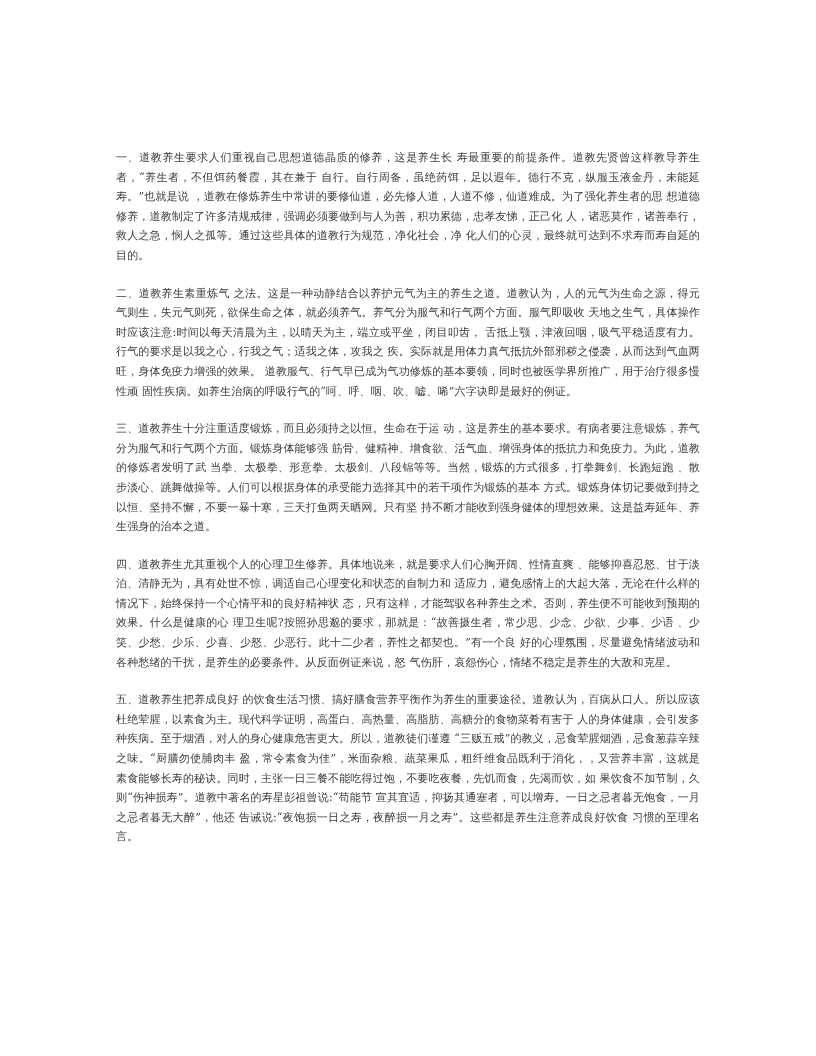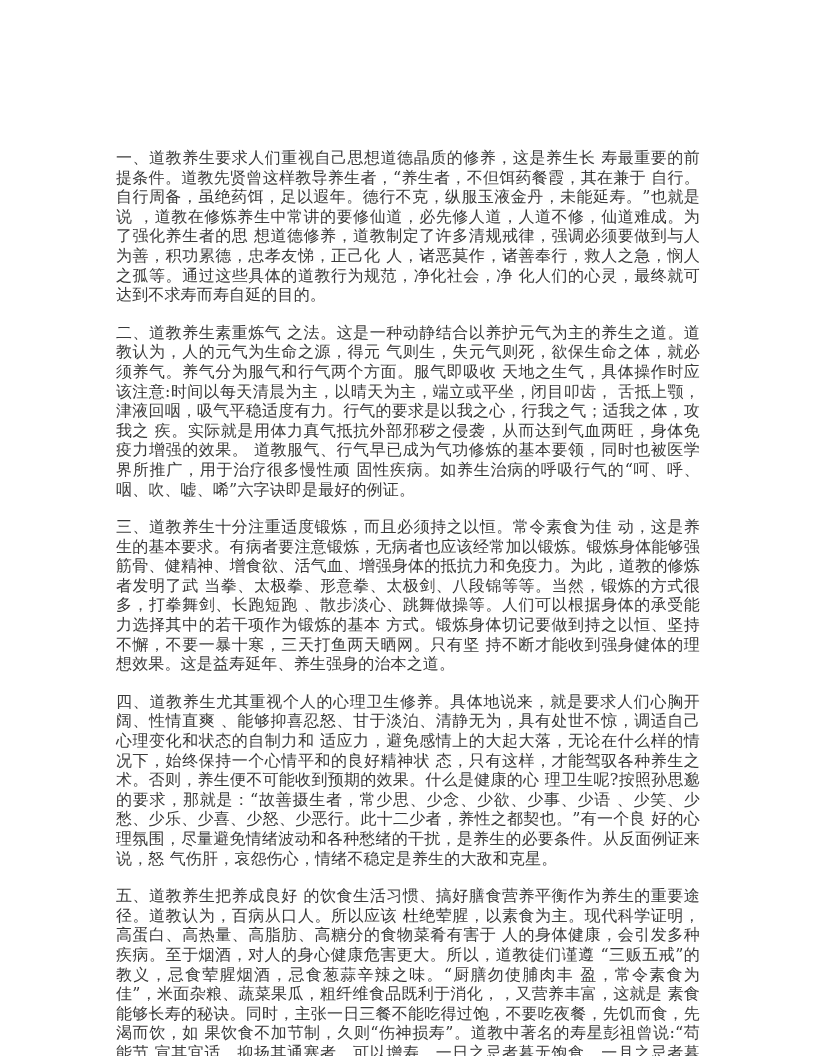--- a/index.html
+++ b/index.html
@@ -16,38 +16,38 @@
     overflow: hidden;
   }
   .doc-body {
     position: absolute;
     left: 116px;
     top: 148px;
     width: 584px;
   }
   .para {
     font-family: "DejaVu Serif", "Liberation Serif", serif;
-    font-size: 16px;
+    font-size: 11px;
     line-height: 19.6px;
     color: #3a3a3a;
     text-align: justify;
     text-justify: inter-character;
     margin: 0 0 18px 0;
     letter-spacing: 0.15px;
     word-break: break-all;
     white-space: pre-wrap;
   }
   .para:last-child {
     margin-bottom: 8px;
   }
 </style>
 </head>
 <body>
 
 <div class="page">
   <div class="doc-body">
     <p class="para">一、道教养生要求人们重视自己思想道德晶质的修养，这是养生长 寿最重要的前提条件。道教先贤曾这样教导养生者，“养生者，不但饵药餐霞，其在兼于 自行。自行周备，虽绝药饵，足以遐年。德行不克，纵服玉液金丹，未能延寿。”也就是说 ，道教在修炼养生中常讲的要修仙道，必先修人道，人道不修，仙道难成。为了强化养生者的思 想道德修养，道教制定了许多清规戒律，强调必须要做到与人为善，积功累德，忠孝友悌，正己化 人，诸恶莫作，诸善奉行，救人之急，悯人之孤等。通过这些具体的道教行为规范，净化社会，净 化人们的心灵，最终就可达到不求寿而寿自延的目的。</p>
     <p class="para">二、道教养生素重炼气 之法。这是一种动静结合以养护元气为主的养生之道。道教认为，人的元气为生命之源，得元 气则生，失元气则死，欲保生命之体，就必须养气。养气分为服气和行气两个方面。服气即吸收 天地之生气，具体操作时应该注意:时间以每天清晨为主，以晴天为主，端立或平坐，闭目叩齿， 舌抵上颚，津液回咽，吸气平稳适度有力。行气的要求是以我之心，行我之气；适我之体，攻我之 疾。实际就是用体力真气抵抗外部邪秽之侵袭，从而达到气血两旺，身体免疫力增强的效果。 道教服气、行气早已成为气功修炼的基本要领，同时也被医学界所推广，用于治疗很多慢性顽 固性疾病。如养生治病的呼吸行气的“呵、呼、咽、吹、嘘、唏”六字诀即是最好的例证。</p>
-    <p class="para">三、道教养生十分注重适度锻炼，而且必须持之以恒。常令素食为佳 动，这是养生的基本要求。有病者要注意锻炼，无病者也应该经常加以锻炼。锻炼身体能够强 筋骨、健精神、增食欲、活气血、增强身体的抵抗力和免疫力。为此，道教的修炼者发明了武 当拳、太极拳、形意拳、太极剑、八段锦等等。当然，锻炼的方式很多，打拳舞剑、长跑短跑 、散步淡心、跳舞做操等。人们可以根据身体的承受能力选择其中的若干项作为锻炼的基本 方式。锻炼身体切记要做到持之以恒、坚持不懈，不要一暴十寒，三天打鱼两天晒网。只有坚 持不断才能收到强身健体的理想效果。这是益寿延年、养生强身的治本之道。</p>
+    <p class="para">三、道教养生十分注重适度锻炼，而且必须持之以恒。生命在于运 动，这是养生的基本要求。有病者要注意锻炼，养气分为服气和行气两个方面。锻炼身体能够强 筋骨、健精神、增食欲、活气血、增强身体的抵抗力和免疫力。为此，道教的修炼者发明了武 当拳、太极拳、形意拳、太极剑、八段锦等等。当然，锻炼的方式很多，打拳舞剑、长跑短跑 、散步淡心、跳舞做操等。人们可以根据身体的承受能力选择其中的若干项作为锻炼的基本 方式。锻炼身体切记要做到持之以恒、坚持不懈，不要一暴十寒，三天打鱼两天晒网。只有坚 持不断才能收到强身健体的理想效果。这是益寿延年、养生强身的治本之道。</p>
     <p class="para">四、道教养生尤其重视个人的心理卫生修养。具体地说来，就是要求人们心胸开阔、性情直爽 、能够抑喜忍怒、甘于淡泊、清静无为，具有处世不惊，调适自己心理变化和状态的自制力和 适应力，避免感情上的大起大落，无论在什么样的情况下，始终保持一个心情平和的良好精神状 态，只有这样，才能驾驭各种养生之术。否则，养生便不可能收到预期的效果。什么是健康的心 理卫生呢?按照孙思邈的要求，那就是：“故善摄生者，常少思、少念、少欲、少事、少语 、少笑、少愁、少乐、少喜、少怒、少恶行。此十二少者，养性之都契也。”有一个良 好的心理氛围，尽量避免情绪波动和各种愁绪的干扰，是养生的必要条件。从反面例证来说，怒 气伤肝，哀怨伤心，情绪不稳定是养生的大敌和克星。</p>
     <p class="para">五、道教养生把养成良好 的饮食生活习惯、搞好膳食营养平衡作为养生的重要途径。道教认为，百病从口人。所以应该 杜绝荤腥，以素食为主。现代科学证明，高蛋白、高热量、高脂肪、高糖分的食物菜肴有害于 人的身体健康，会引发多种疾病。至于烟酒，对人的身心健康危害更大。所以，道教徒们谨遵 “三贩五戒”的教义，忌食荤腥烟酒，忌食葱蒜辛辣之味。“厨膳勿使脯肉丰 盈，常令素食为佳”，米面杂粮、蔬菜果瓜，粗纤维食品既利于消化，，又营养丰富，这就是 素食能够长寿的秘诀。同时，主张一日三餐不能吃得过饱，不要吃夜餐，先饥而食，先渴而饮，如 果饮食不加节制，久则“伤神损寿”。道教中著名的寿星彭祖曾说:“苟能节 宣其宜适，抑扬其通塞者，可以增寿。一日之忌者暮无饱食，一月之忌者暮无大醉”，他还 告诫说:“夜饱损一日之寿，夜醉损一月之寿”。这些都是养生注意养成良好饮食 习惯的至理名言。</p>
   </div>
 </div>
 
 </body></html>

